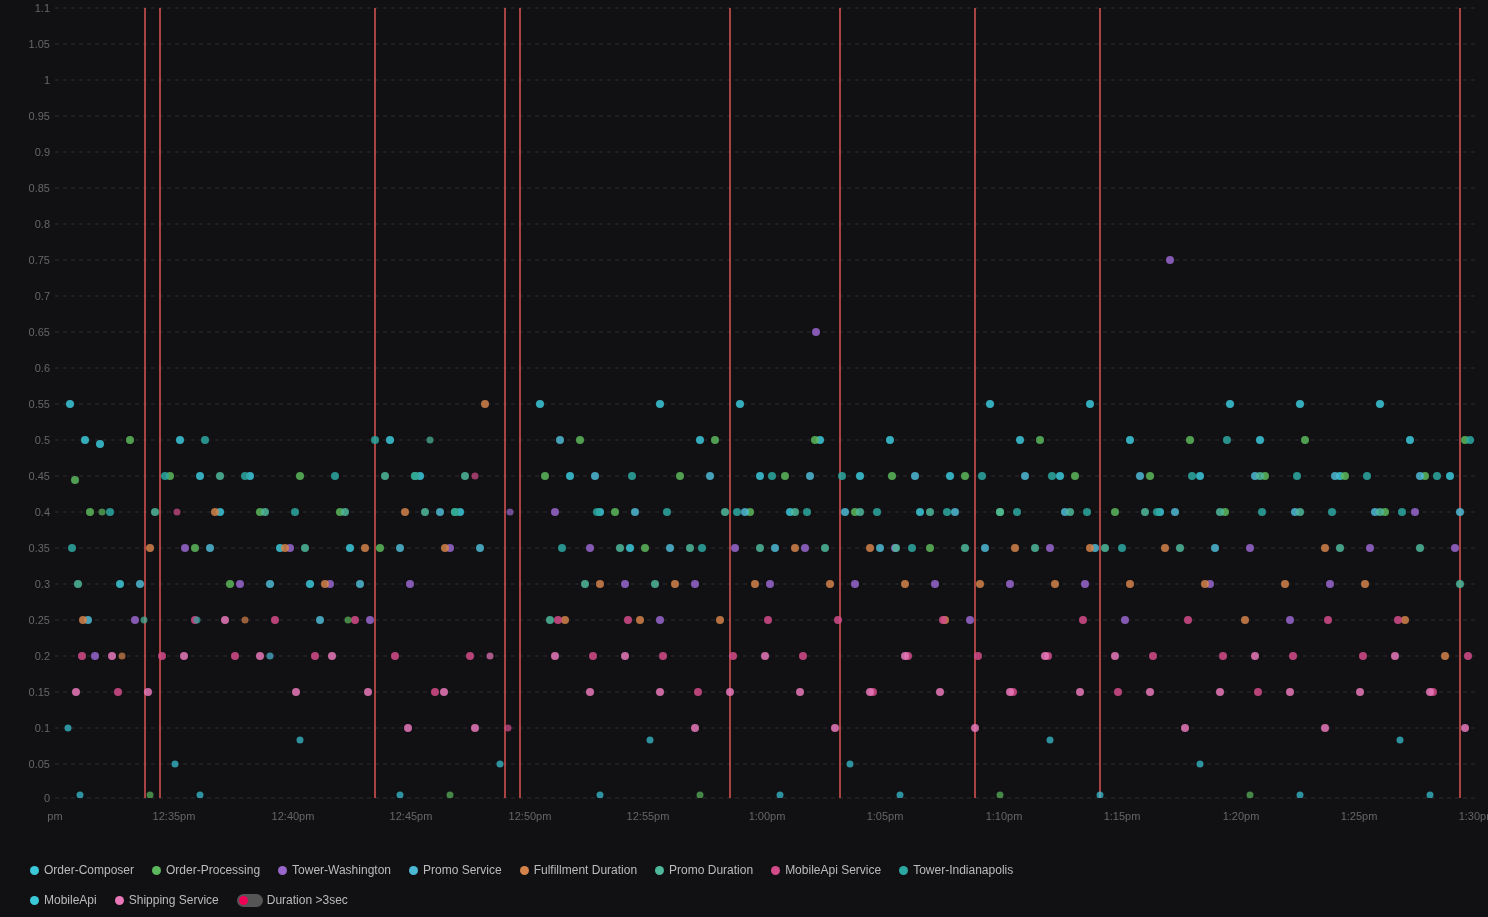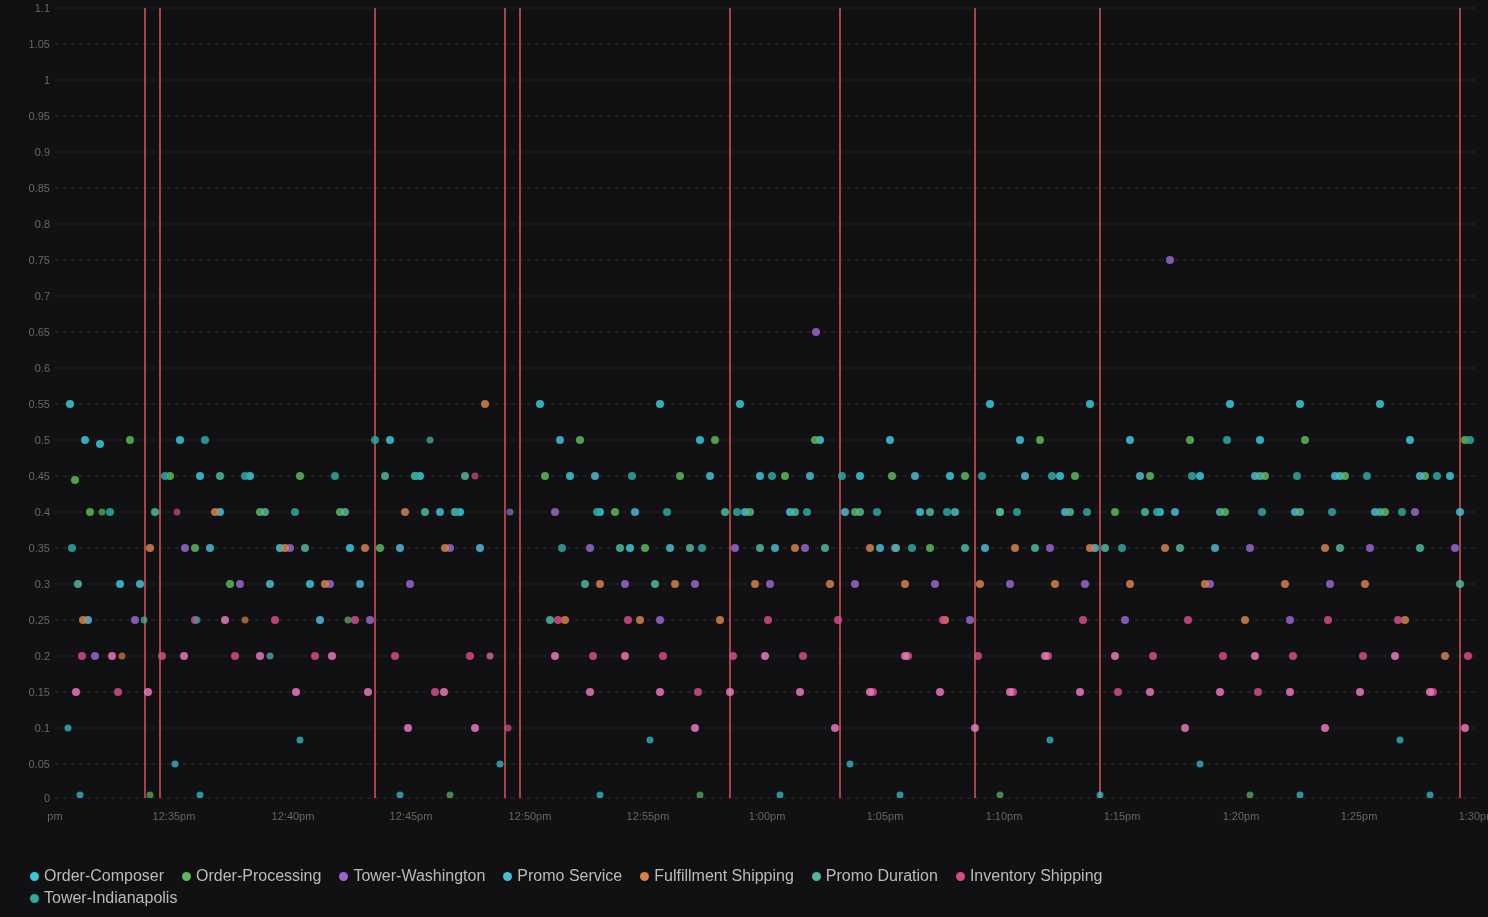--- a/index.html
+++ b/index.html
@@ -22,21 +22,21 @@
       width: 1488px;
       height: 917px;
     }
     .legend {
       position: absolute;
       bottom: 10px;
       left: 30px;
       display: flex;
       flex-wrap: wrap;
       gap: 16px 18px;
-      font-size: 16px;
+      font-size: 12px;
       color: #bbb;
       max-width: 1440px;
     }
     .legend-row {
       display: flex;
       flex-wrap: wrap;
       gap: 4px 18px;
       width: 100%;
     }
     .legend-item {
@@ -565,29 +565,43 @@
       <div class="legend-item">
         <div class="legend-dot" style="background:#9966cc;"></div>
         <span>Tower-Washington</span>
       </div>
       <div class="legend-item">
         <div class="legend-dot" style="background:#4db8d4;"></div>
         <span>Promo Service</span>
       </div>
       <div class="legend-item">
         <div class="legend-dot" style="background:#d4824a;"></div>
-        <span>Fulfillment Shipping</span>
+        <span>Fulfillment Duration</span>
       </div>
       <div class="legend-item">
         <div class="legend-dot" style="background:#4db89a;"></div>
         <span>Promo Duration</span>
       </div>
       <div class="legend-item">
         <div class="legend-dot" style="background:#d44b8a;"></div>
-        <span>Inventory Shipping</span>
+        <span>MobileApi Service</span>
       </div>
       <div class="legend-item">
         <div class="legend-dot" style="background:#2da8a0;"></div>
         <span>Tower-Indianapolis</span>
+      </div>
+    </div>
+    <div class="legend-row">
+      <div class="legend-item">
+        <div class="legend-dot" style="background:#3bc8d8;"></div>
+        <span>MobileApi</span>
+      </div>
+      <div class="legend-item">
+        <div class="legend-dot" style="background:#e878b8;"></div>
+        <span>Shipping Service</span>
+      </div>
+      <div class="legend-item legend-toggle">
+        <div class="toggle-pill"></div>
+        <span>Duration &gt;3sec</span>
       </div>
     </div>
   </div>
 </div>
 
 </body></html>

